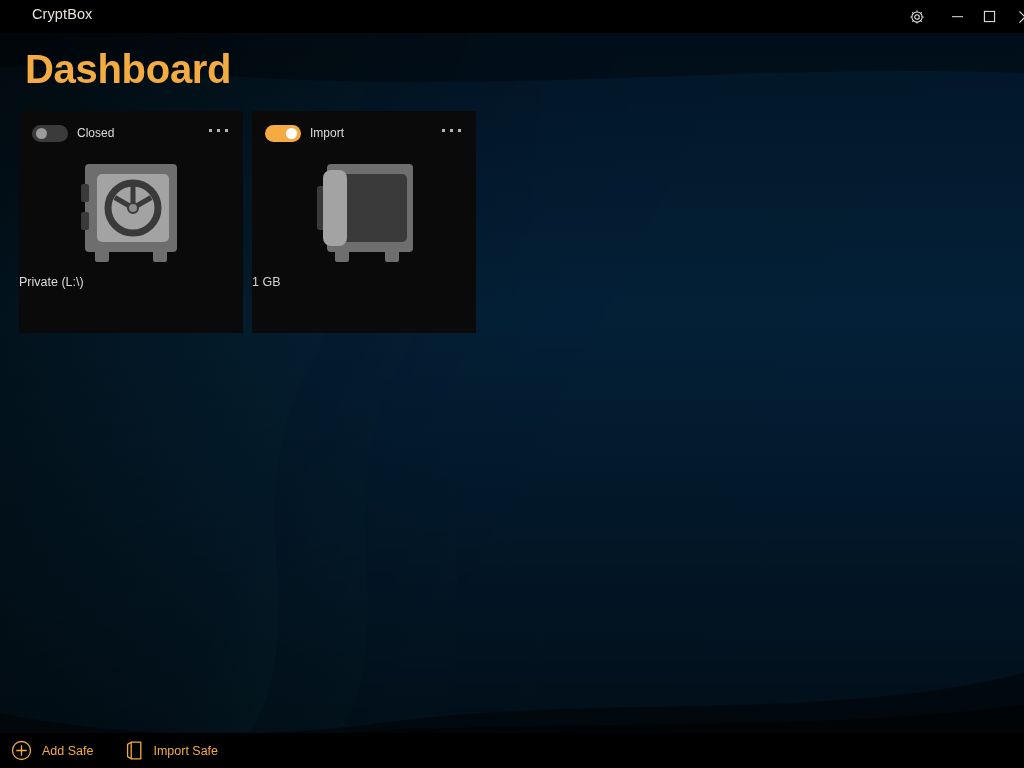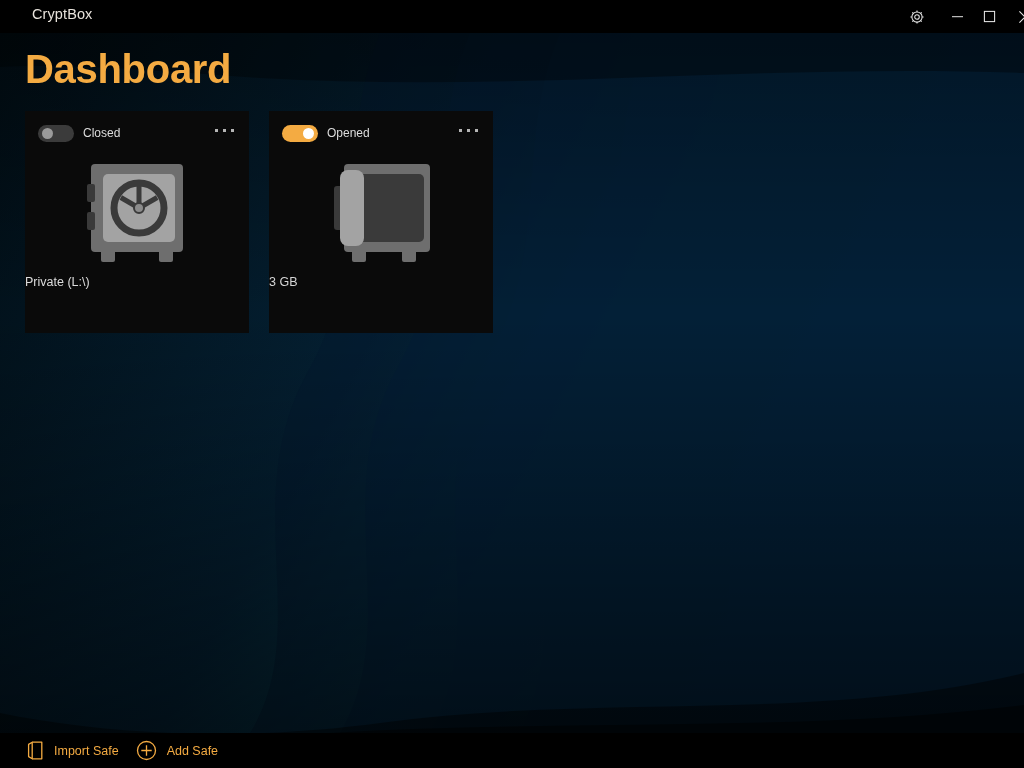--- a/index.html
+++ b/index.html
@@ -65,23 +65,23 @@
     position: absolute;
     left: 25px; top: 14px;
     font-size: 40px;
     font-weight: bold;
     color: #f4ab42;
     letter-spacing: -0.3px;
   }
 
   #cards {
     position: absolute;
-    left: 25px; top: 78px;
+    left: 19px; top: 78px;
     display: flex;
-    gap: 20px;
+    gap: 9px;
   }
 
   .card {
     width: 224px; height: 222px;
     background: #0a0a0a;
     position: relative;
     flex: 0 0 auto;
   }
 
   .card-top {
@@ -269,64 +269,64 @@
         <div class="card-caption">
           <div>Private (L:\)</div>
         </div>
       </div>
 
       <div class="card">
         <div class="card-top">
           <div class="toggle on">
             <span class="knob"></span>
           </div>
-          <div class="toggle-label">Opened</div>
+          <div class="toggle-label">Import</div>
           <div class="card-menu">
             <i></i>
               <i></i>
               <i></i>
           </div>
         </div>
 
         <div class="safe-wrap">
           <svg width="110" height="104" viewBox="0 0 110 104">
             <rect x="18" y="4" width="86" height="88" rx="4" fill="#6e6e6e"></rect>
             <rect x="8" y="26" width="12" height="44" rx="3" fill="#3a3a3a"></rect>
             <rect x="26" y="90" width="14" height="12" rx="2" fill="#6e6e6e"></rect>
             <rect x="76" y="90" width="14" height="12" rx="2" fill="#6e6e6e"></rect>
             <rect x="28" y="14" width="70" height="68" rx="5" fill="#3a3a3a"></rect>
             <rect x="14" y="10" width="24" height="76" rx="8" fill="#a3a3a3"></rect>
           </svg>
         </div>
 
         <div class="card-caption">
-          <div class="card-size">3 GB</div>
+          <div class="card-size">1 GB</div>
         </div>
       </div>
 
     </div>
   </div>
 
   <div id="bottombar">
+
+    <div class="bottom-action" id="add-safe">
+      <span>
+        <svg width="21" height="21" viewBox="0 0 21 21" fill="none" stroke="#f4ab42" stroke-width="1.3">
+          <circle cx="10.5" cy="10.5" r="9"></circle>
+          <path d="M10.5 5.3v10.4M5.3 10.5h10.4"></path>
+        </svg>
+      </span>
+      <span class="lbl">Add Safe</span>
+    </div>
 
     <div class="bottom-action" id="import-safe">
       <span>
         <svg width="17" height="21" viewBox="0 0 17 21" fill="none" stroke="#f4ab42" stroke-width="1.3" stroke-linejoin="round">
           <path d="M5.2 2.2h9.6v16.6H5.2"></path>
           <path d="M5.2 2.2L1.6 4.4v12.2l3.6 2.2z"></path>
         </svg>
       </span>
       <span class="lbl">Import Safe</span>
     </div>
 
-    <div class="bottom-action" id="add-safe">
-      <span>
-        <svg width="21" height="21" viewBox="0 0 21 21" fill="none" stroke="#f4ab42" stroke-width="1.3">
-          <circle cx="10.5" cy="10.5" r="9"></circle>
-          <path d="M10.5 5.3v10.4M5.3 10.5h10.4"></path>
-        </svg>
-      </span>
-      <span class="lbl">Add Safe</span>
-    </div>
-
   </div>
 
 </div>
 
 </body></html>

